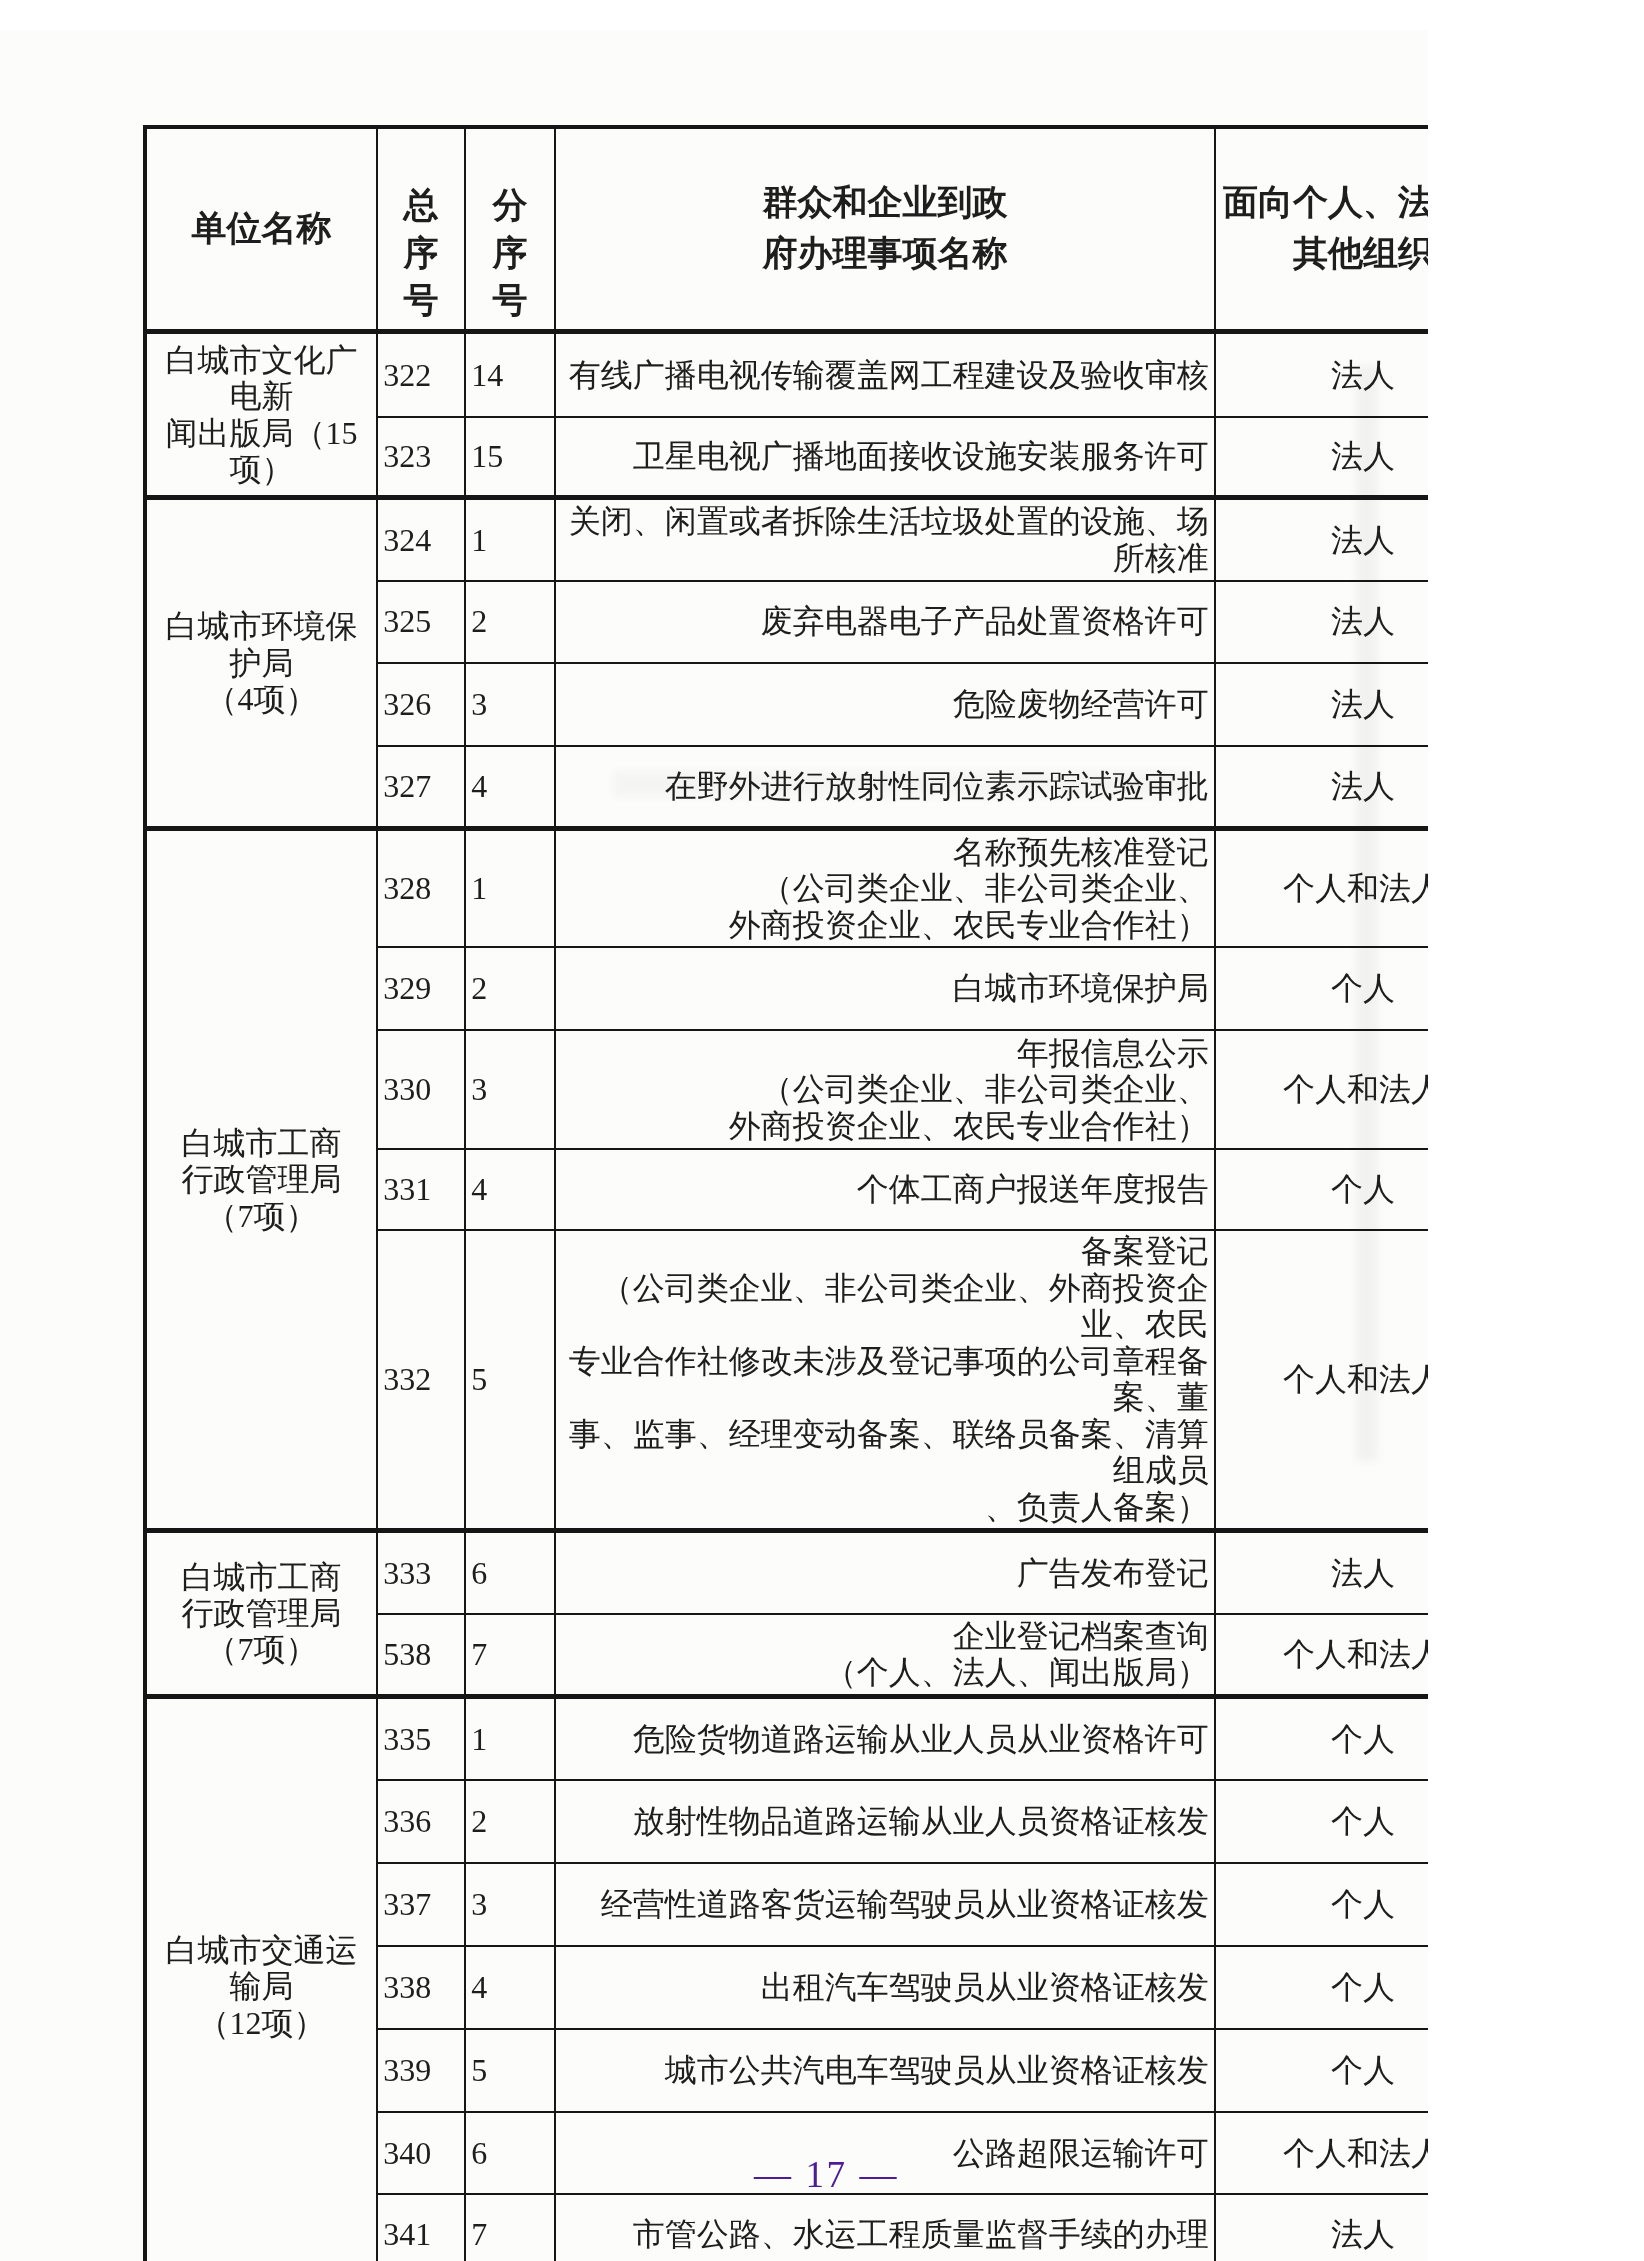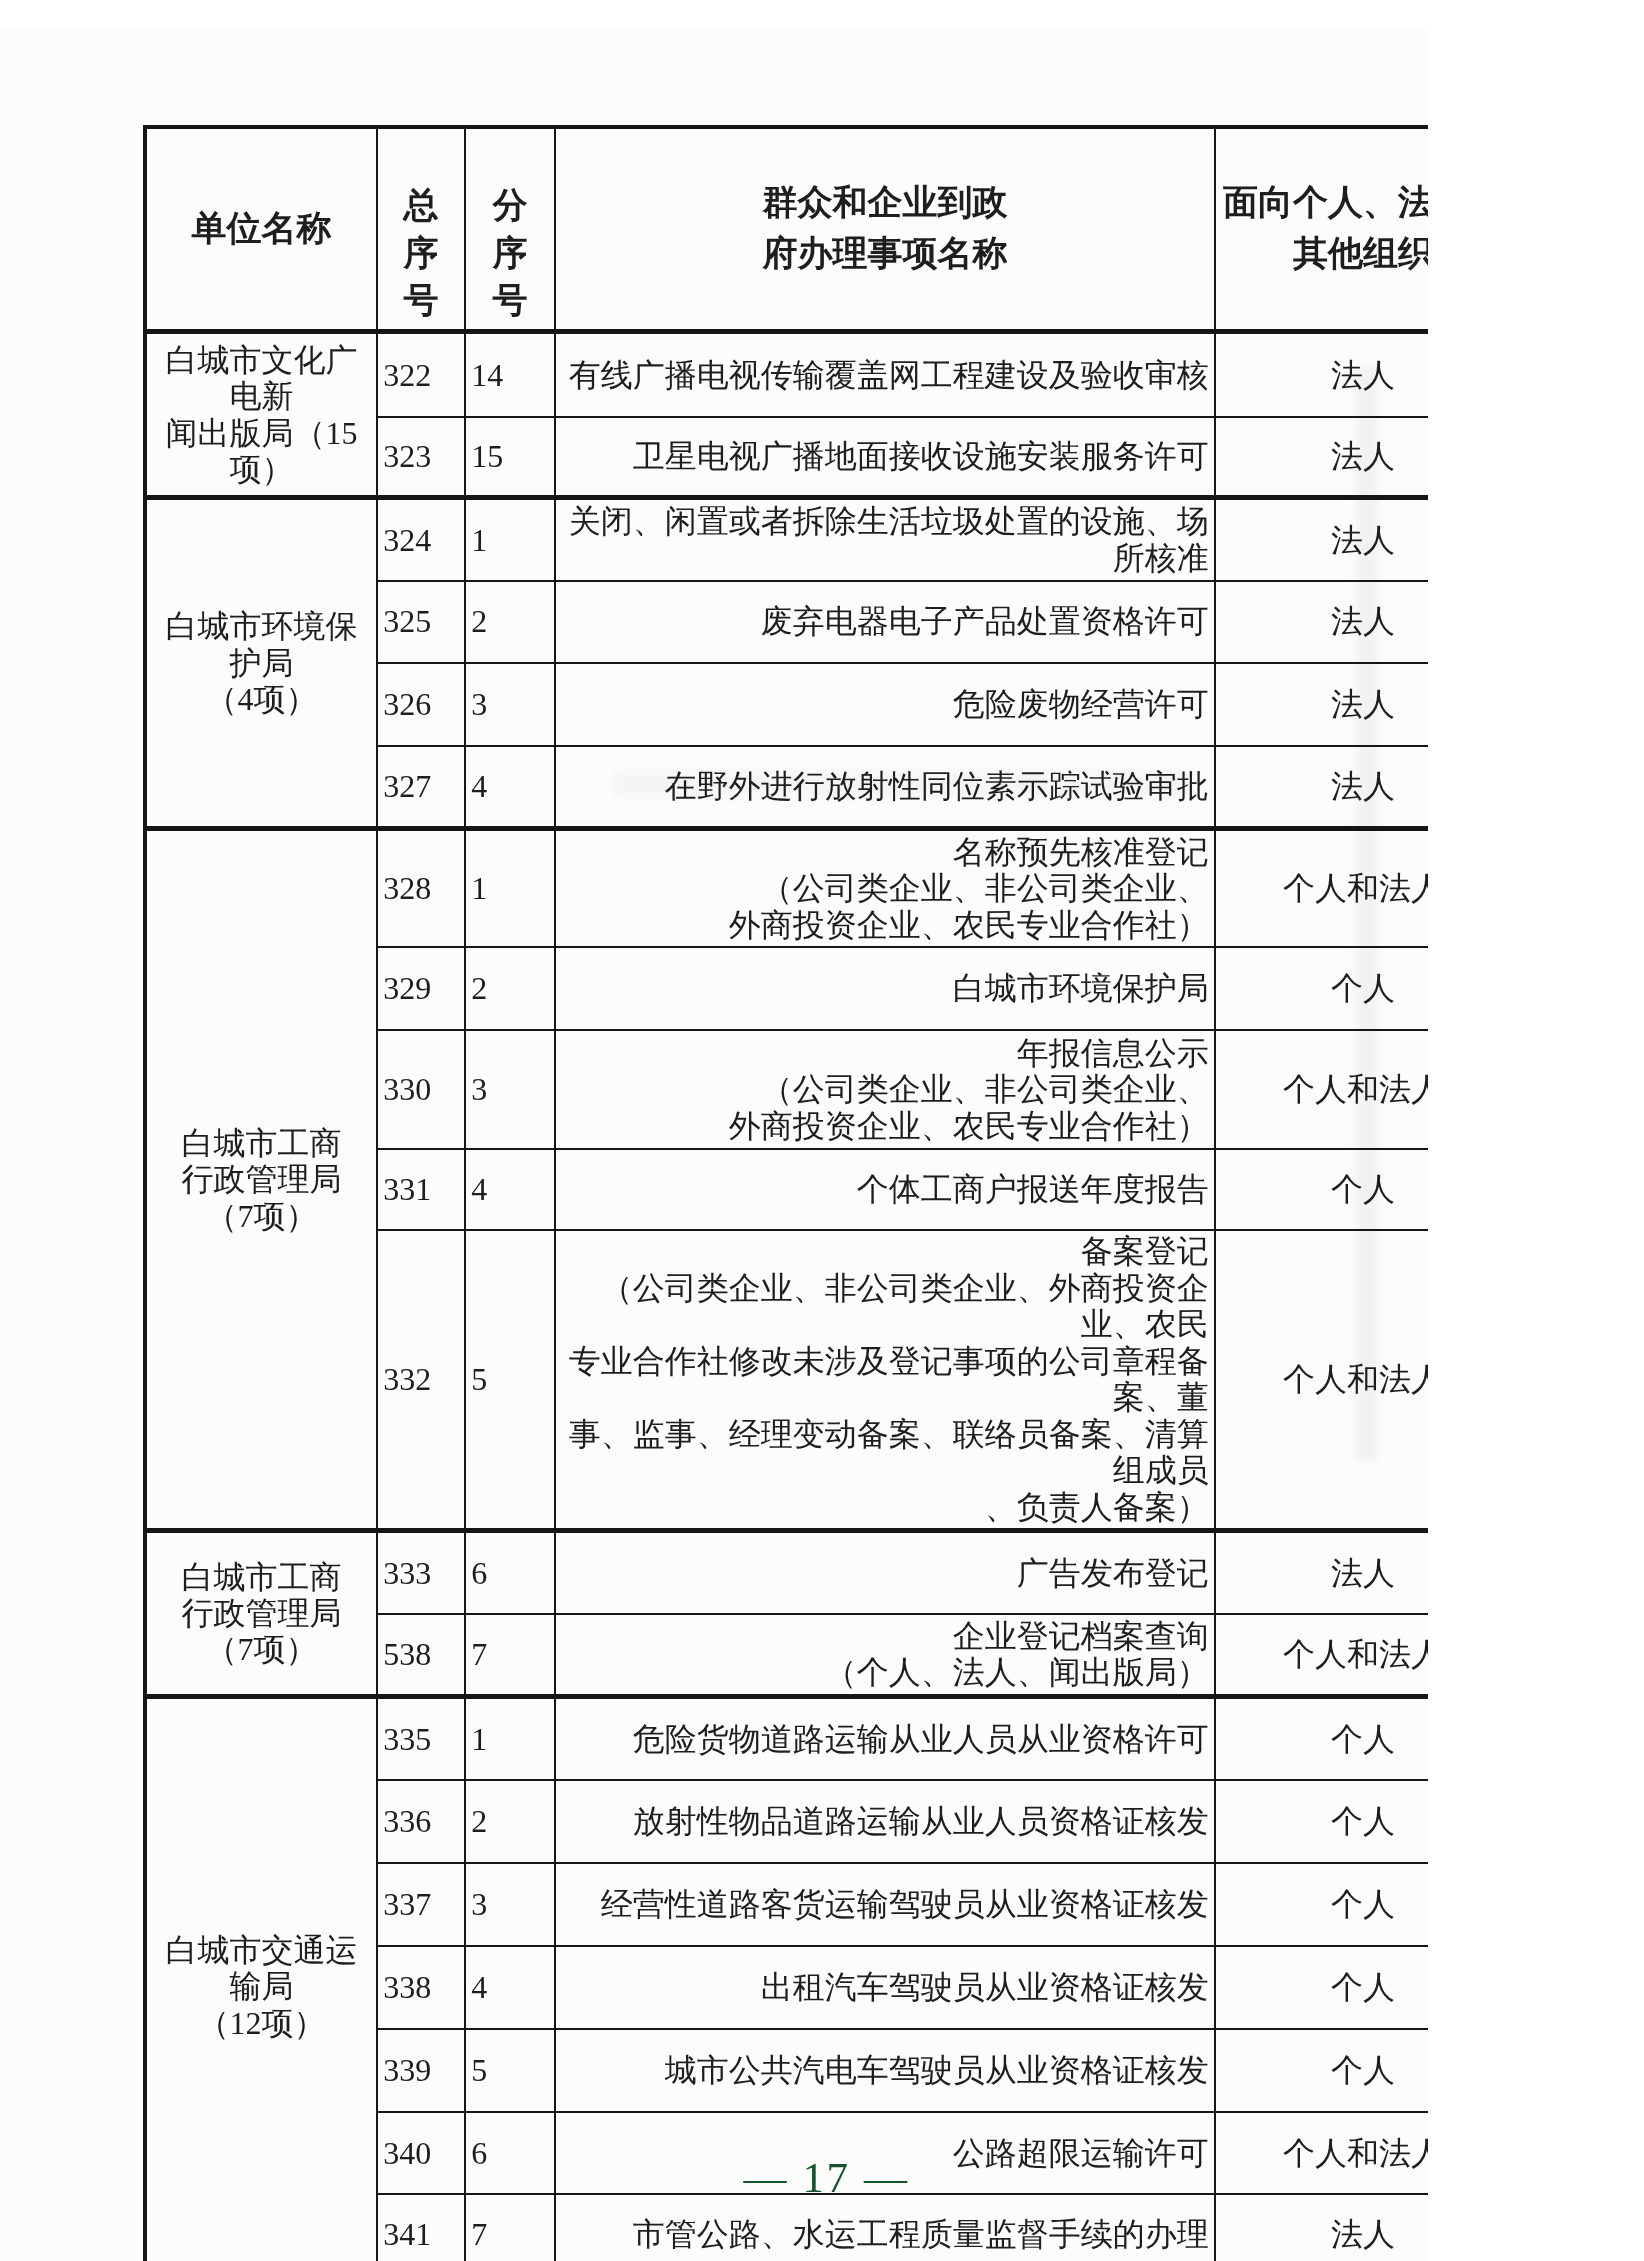--- a/index.html
+++ b/index.html
@@ -84,23 +84,23 @@
     padding: 2.6px 2.6px;
   }
   tr.group-start td { border-top-width: 5.8px; }
 
   .page-number {
     position: absolute;
     top: 2123px;
     left: 143px;
     width: 1367px;
     text-align: center;
-    font-size: 43px;
+    font-size: 37px;
     letter-spacing: 2.6px;
-    color: #14532d;
+    color: #4c1d95;
   }
 </style>
 </head>
 <body>
 
 <div class="page">
 
   <div class="smudge right-streak"></div>
   <div class="smudge mid-band"></div>
 

